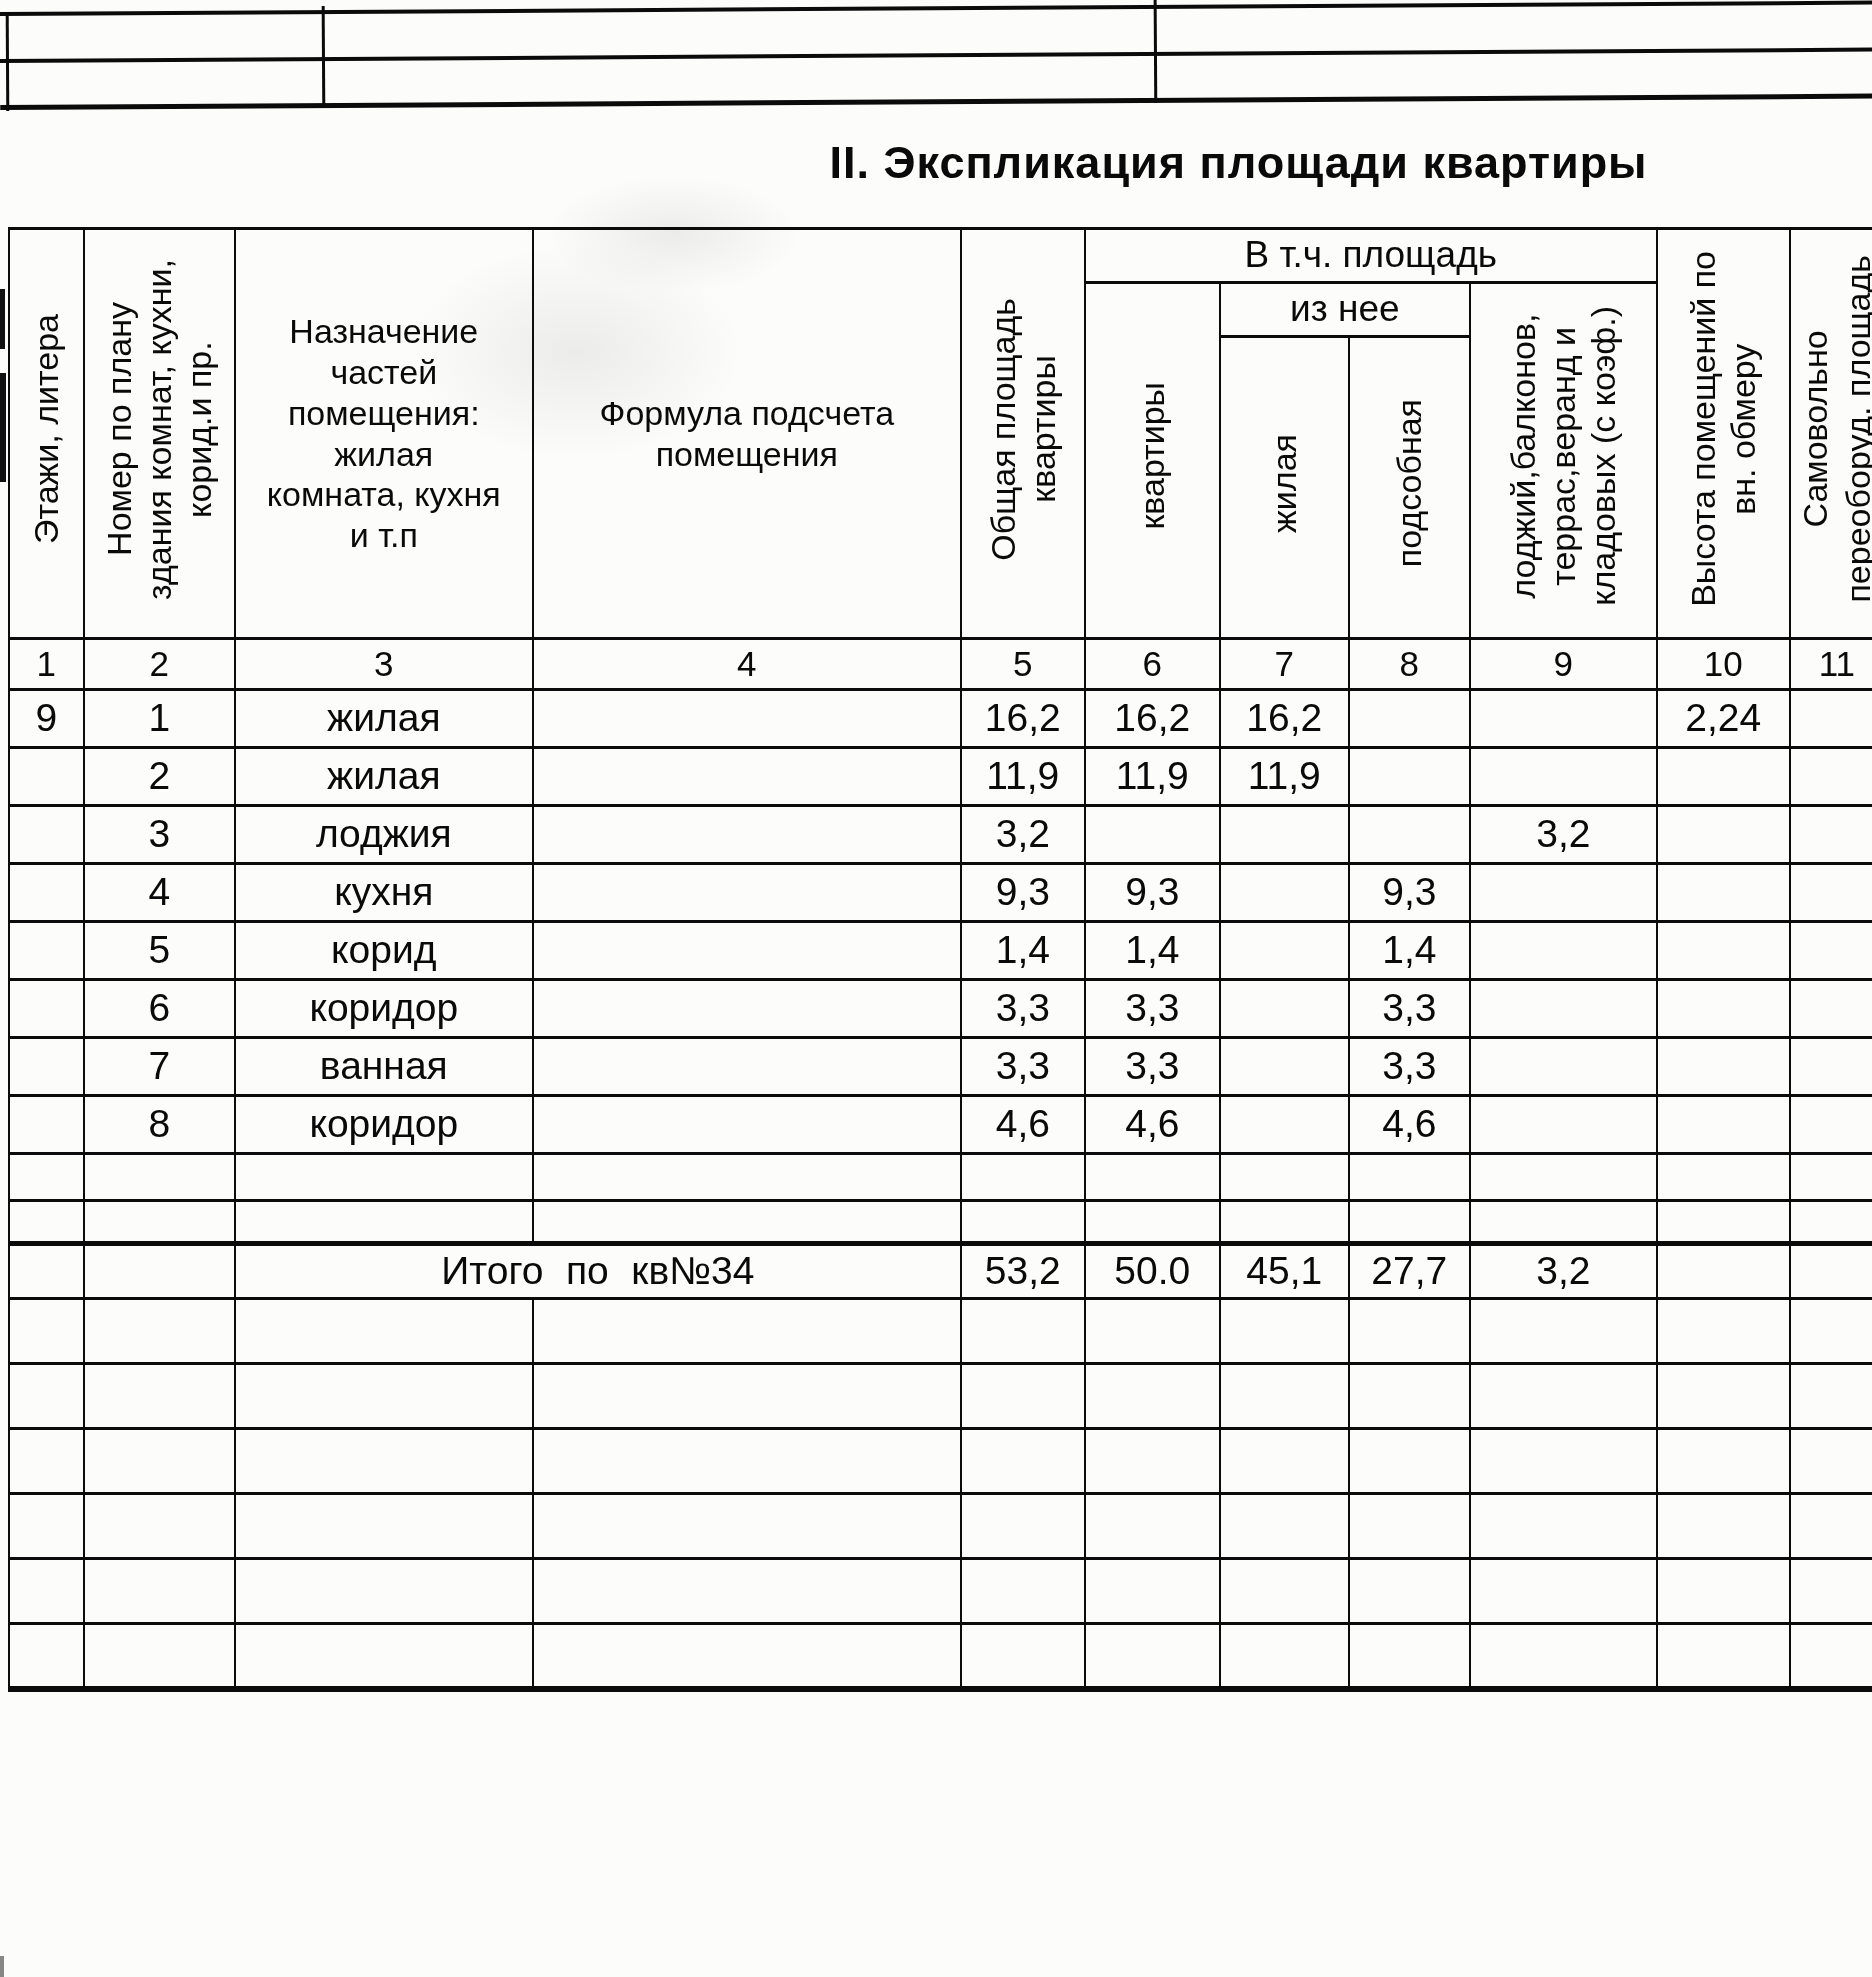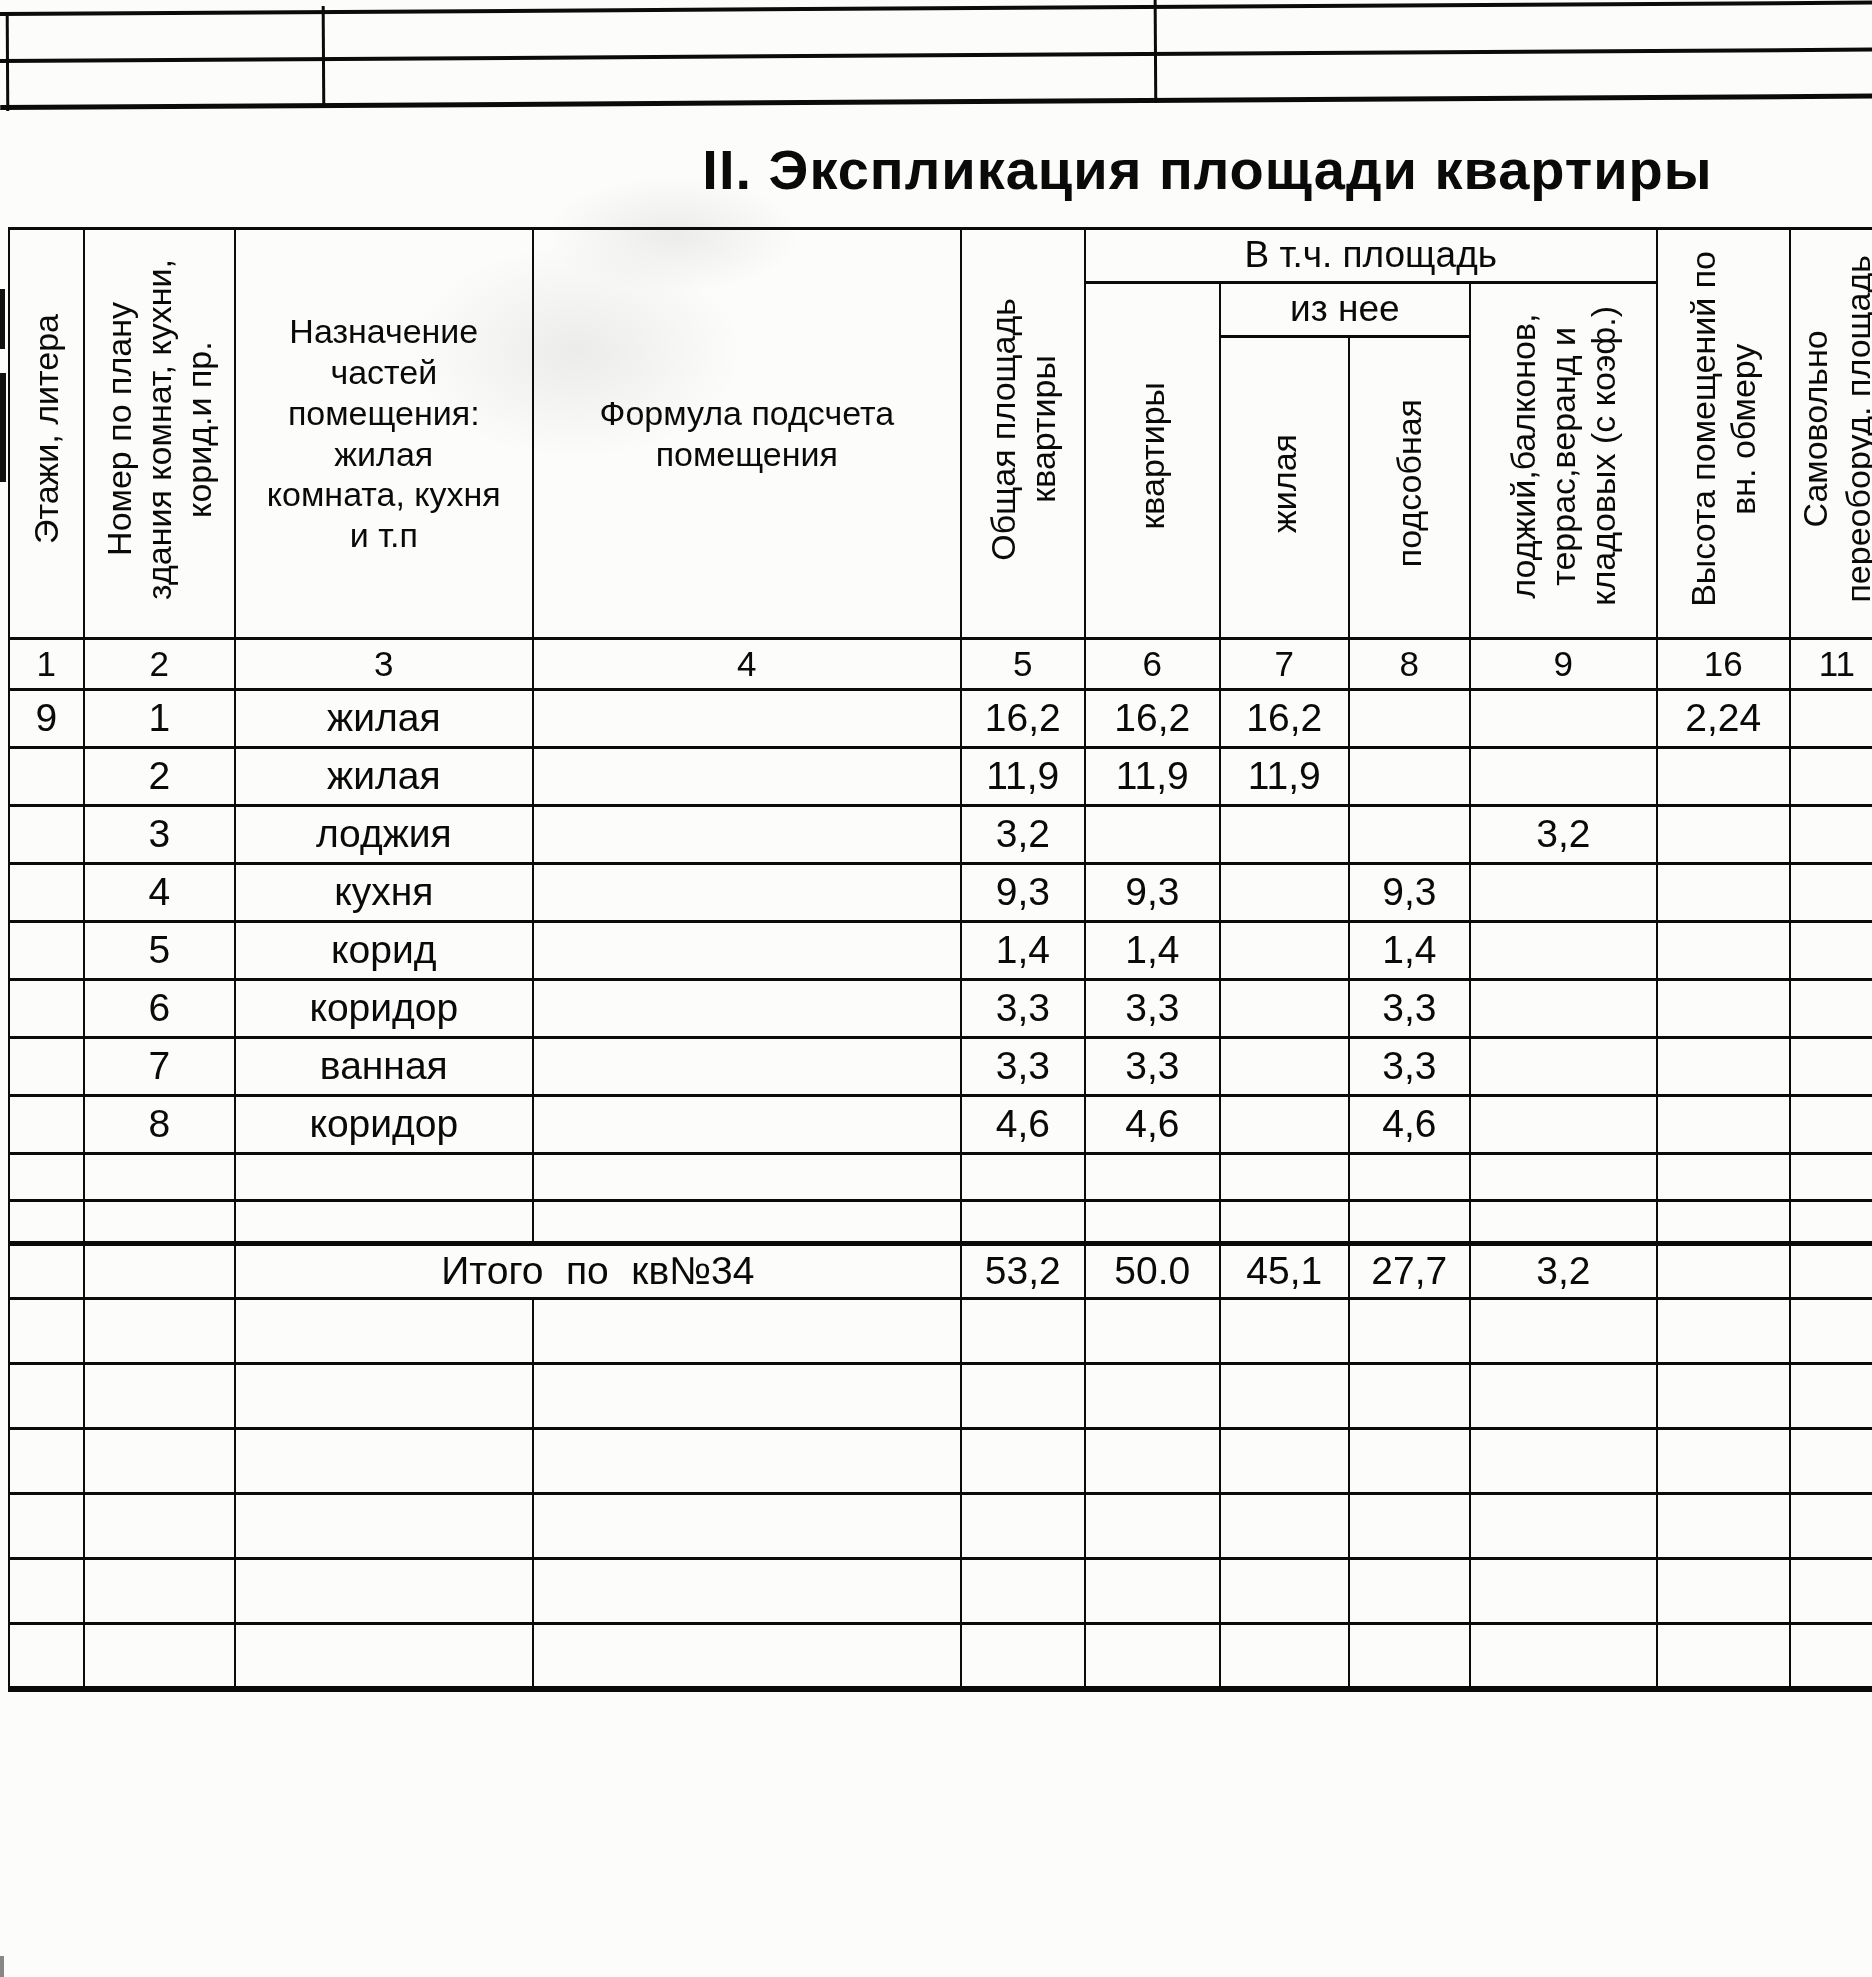--- a/index.html
+++ b/index.html
@@ -10,22 +10,22 @@
   
   .topfrag{position:absolute;left:0;top:0;width:1931px;height:127px;
     transform:rotate(-0.35deg);transform-origin:0 50%;}
   .hline{position:absolute;left:0;width:100%;background:#0b0b0b;}
   .vline{position:absolute;background:#0b0b0b;}
   
   .sliver{position:absolute;background:#111;}
   .smudge{position:absolute;border-radius:50%;
     background:radial-gradient(closest-side,rgba(90,90,90,0.10),rgba(90,90,90,0));}
   
-  .title{position:absolute;left:593px;top:137px;width:1229px;text-align:center;
-    font-size:56px;font-weight:700;letter-spacing:1px;white-space:nowrap;}
+  .title{position:absolute;left:624px;top:137px;width:1229px;text-align:center;
+    font-size:45px;font-weight:700;letter-spacing:1px;white-space:nowrap;}
   
   table.expl{position:absolute;left:7.8px;top:227px;width:1874px;
     border-collapse:collapse;table-layout:fixed;}
   table.expl td{
     border:2.9px solid #0b0b0b;border-top-width:3.9px;border-bottom-width:3.9px;
     padding:0;text-align:center;vertical-align:middle;
     font-size:39px;line-height:1.2;overflow:hidden;}
   table.expl{border-bottom:6.8px solid #0b0b0b;}
   tr.hdr td{font-size:34px;}
   .pre{white-space:pre-line;}
@@ -114,21 +114,21 @@
     <tr class="numrow" style="height:51px;">
       <td>1</td>
       <td>2</td>
       <td>3</td>
       <td>4</td>
       <td>5</td>
       <td>6</td>
       <td>7</td>
       <td>8</td>
       <td>9</td>
-      <td>16</td>
+      <td>10</td>
       <td>11</td>
     </tr>
 
     <tr style="height:58px;">
       <td>9</td>
       <td>1</td>
       <td class="left">жилая</td>
       <td></td>
       <td>16,2</td>
       <td>16,2</td>

